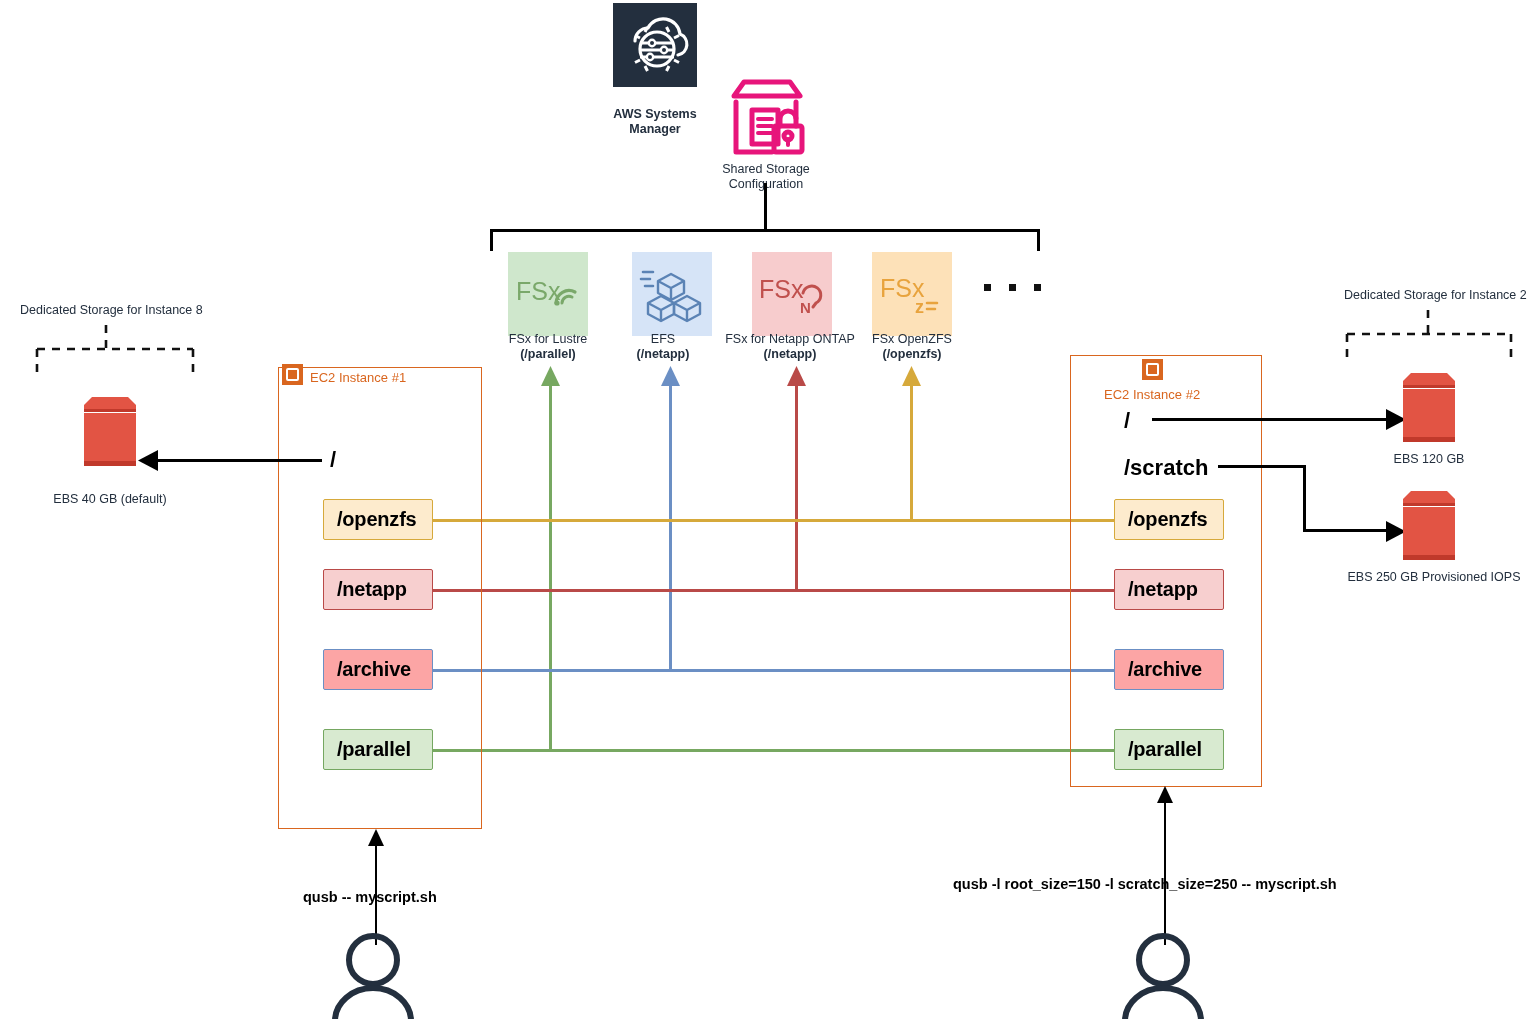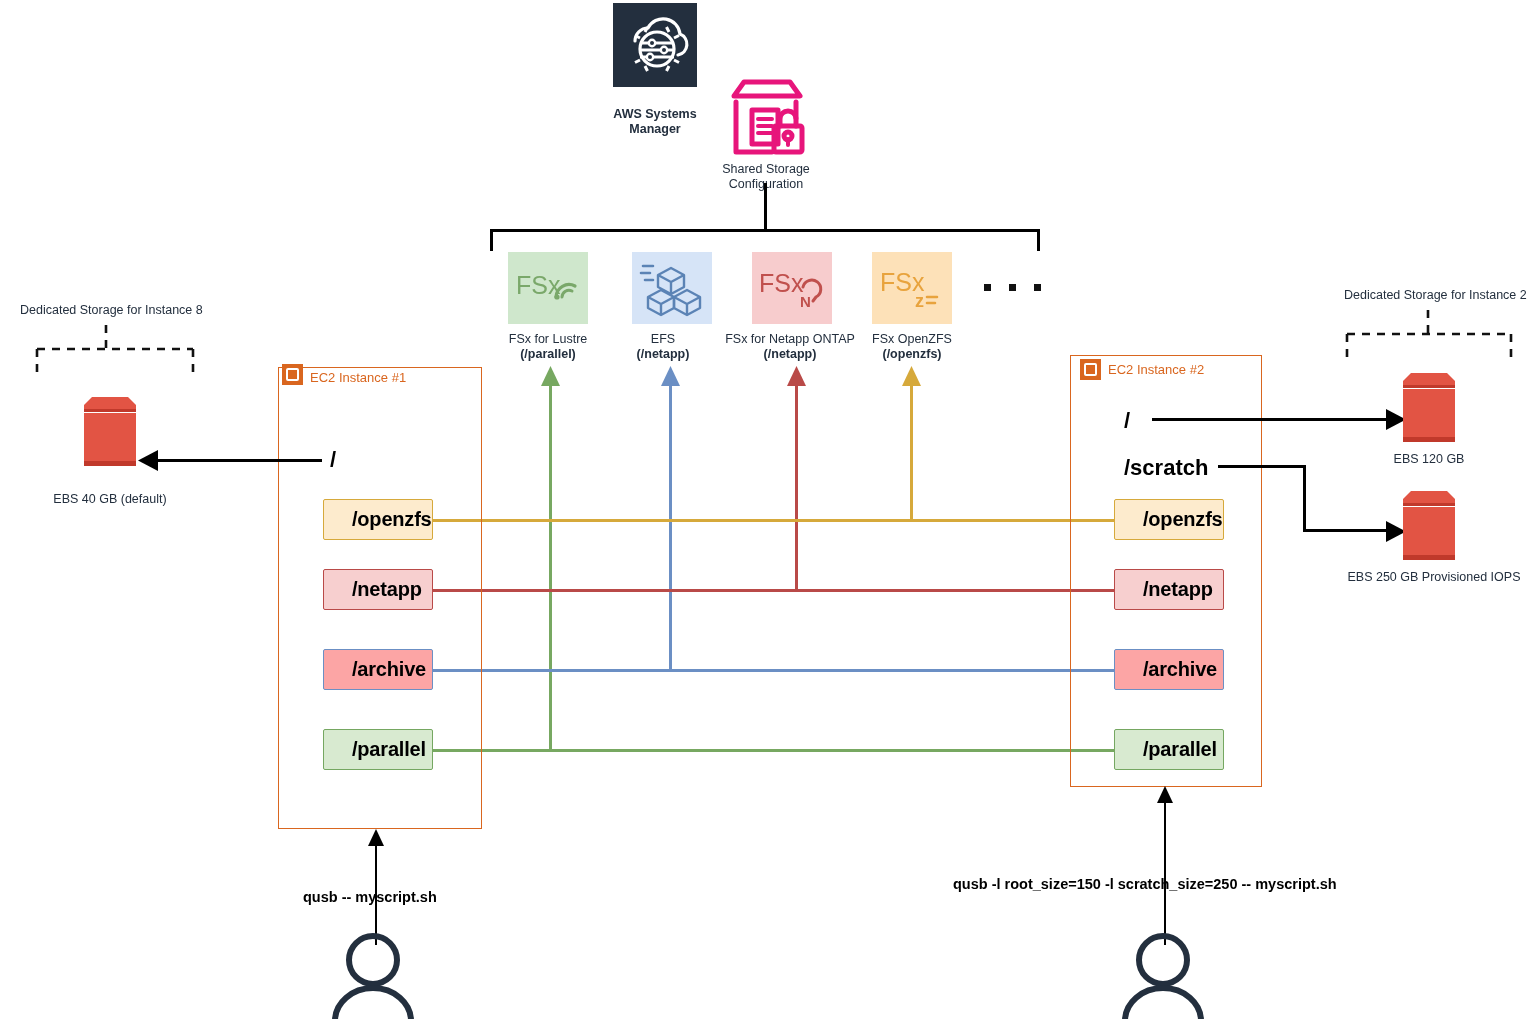--- a/index.html
+++ b/index.html
@@ -5,35 +5,35 @@
   html,body{margin:0;padding:0;background:#ffffff;}
   body{width:1538px;height:1019px;position:relative;overflow:hidden;
        font-family:"Liberation Sans","DejaVu Sans",sans-serif;color:#232f3e;}
   .abs{position:absolute;}
   .ctr{text-align:center;}
   .cap{font-size:12.5px;line-height:15px;color:#232f3e;}
   .capb{font-weight:bold;}
   .mount{
      position:absolute;border:1.6px solid;border-radius:2px;
      font-size:20px;font-weight:bold;color:#000;
-     display:flex;align-items:center;padding-left:28px;
+     display:flex;align-items:center;padding-left:13px;
      box-sizing:border-box;letter-spacing:-0.2px;
   }
   .m-openzfs{background:#fdebcd;border-color:#d6a93b;}
   .m-netapp {background:#f7cfcf;border-color:#b94a48;}
   .m-archive{background:#fca5a5;border-color:#6b8fc4;}
   .m-parallel{background:#d8ead0;border-color:#75a761;}
   .rootlabel{position:absolute;font-size:22px;font-weight:bold;color:#000;}
   .ec2box{position:absolute;border:1.7px solid #d9661f;box-sizing:border-box;background:transparent;}
   .ec2tag{position:absolute;display:flex;align-items:center;gap:7px;}
   .ec2ico{width:21px;height:21px;background:#d9661f;display:block;position:relative;}
   .ec2ico:after{content:"";position:absolute;left:4px;top:4px;width:13px;height:13px;
      border:2px solid #ffffff;border-radius:2px;box-sizing:border-box;}
   .ec2name{font-size:13px;color:#d9661f;white-space:nowrap;}
-  .svcbox{position:absolute;width:80px;height:72px;display:flex;align-items:center;justify-content:center;}
+  .svcbox{position:absolute;width:80px;height:84px;display:flex;align-items:center;justify-content:center;}
   .svc-l{background:#cfe7cc;} .svc-e{background:#d6e4f7;}
   .svc-n{background:#f7cccd;} .svc-z{background:#fde1b8;}
   .svclabel{position:absolute;width:170px;text-align:center;font-size:12.5px;line-height:15px;}
   .hline{position:absolute;height:3px;}
   .vline{position:absolute;width:3px;}
   .blk{background:#000;}
   .dots{position:absolute;display:flex;gap:18px;}
   .dots i{width:7px;height:7px;background:#111;display:block;}
   .cmd{position:absolute;font-size:14.5px;font-weight:bold;color:#000;white-space:nowrap;}
   svg{display:block;overflow:visible;}
@@ -216,21 +216,21 @@
   <svg width="60" height="72" viewBox="0 0 60 72">
     <path d="M4 9 L12 1 L48 1 L56 9 L56 15 L4 15 Z" fill="#e25444"></path>
     <rect x="4" y="17" width="52" height="50" fill="#e25444"></rect>
     <rect x="4" y="65" width="52" height="5" fill="#c0392b"></rect>
     <rect x="4" y="13" width="52" height="3" fill="#c0392b"></rect>
   </svg>
 </div>
 <div class="cap ctr" style="position:absolute;left:30px;top:492px;width:160px;">EBS 40 GB (default)</div>
 
 <div class="ec2box" style="left:1070px;top:355px;width:192px;height:432px;"></div>
-<div class="ec2tag" style="left:1080px;top:359px;">
+<div class="ec2tag" style="left:1104px;top:359px;flex-direction:column;">
   <span class="ec2ico"></span>
   <span class="ec2name">EC2 Instance #2</span>
 </div>
 <div class="rootlabel" style="left:1124px;top:408px;">/</div>
 <div class="rootlabel" style="left:1124px;top:455px;">/scratch</div>
 <div class="mount m-openzfs" style="left:1114px;top:499px;width:110px;height:41px;">/openzfs</div>
 <div class="mount m-netapp" style="left:1114px;top:569px;width:110px;height:41px;">/netapp</div>
 <div class="mount m-archive" style="left:1114px;top:649px;width:110px;height:41px;">/archive</div>
 <div class="mount m-parallel" style="left:1114px;top:729px;width:110px;height:41px;">/parallel</div>
 

